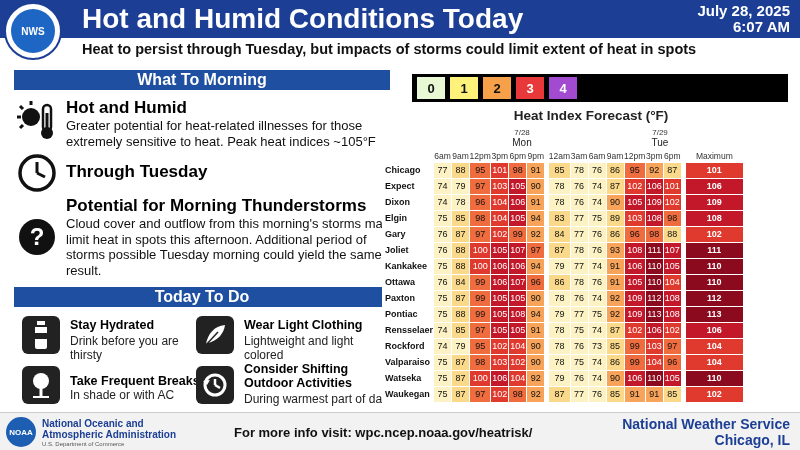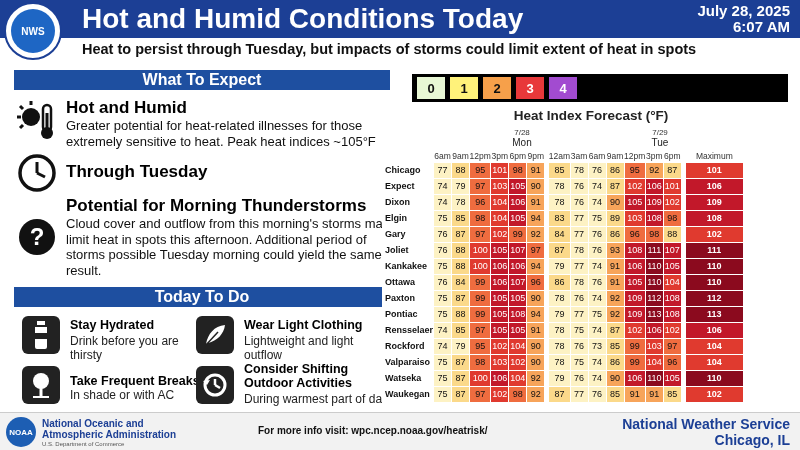--- a/index.html
+++ b/index.html
@@ -32,40 +32,40 @@
 table.grid th{font-weight:normal;font-size:8.5px;color:#333;height:12px;padding:0}
 table.grid td{height:16px;text-align:center;padding:0;border:1px solid #fff;color:#111}
 table.grid td.city{text-align:left;font-weight:bold;font-size:9px;padding-left:3px;width:48px;background:#fff;color:#111;border:none}
 table.grid td.v{width:18px}
 table.grid td.gap{width:4px;border:none;background:#fff}
 table.grid td.max{width:58px;font-weight:bold;color:#fff;background:#8b0000}
 .footer{position:absolute;left:0;top:412px;width:800px;height:38px;background:#f2f2f2;border-top:1px solid #ccc}
 .noaa{position:absolute;left:6px;top:4px;width:30px;height:30px;border-radius:50%;background:#1d5eb3;display:flex;align-items:center;justify-content:center;color:#fff;font-size:8px;font-weight:bold}
 .noaa-name{position:absolute;left:42px;top:5px;font-size:10px;font-weight:bold;color:#1c3f95;line-height:11px}
 .noaa-sub{position:absolute;left:42px;top:28px;font-size:6px;color:#555}
-.moreinfo{position:absolute;left:258px;top:12px;font-size:10px;font-weight:bold;color:#111;white-space:nowrap}
+.moreinfo{position:absolute;left:234px;top:12px;font-size:13px;font-weight:bold;color:#111;white-space:nowrap}
 .office{position:absolute;right:10px;top:3px;font-size:14px;font-weight:bold;color:#1c3f95;text-align:right;line-height:16px}
 </style>
 </head>
 <body>
 
 <div class="header">
   <div class="header-band"></div>
   <div class="logo-nws">
       <div class="inner">NWS</div>
     </div>
   <div class="title">Hot and Humid Conditions Today</div>
   <div class="date">
     <div>July 28, 2025</div>
     <div>6:07 AM</div>
   </div>
   <div class="subtitle">Heat to persist through Tuesday, but impacts of storms could limit extent of heat in spots</div>
 </div>
 
-<div class="section-bar" style="top:70px">What To Expect</div>
+<div class="section-bar" style="top:70px">What To Morning</div>
 
 <div class="expect-item" style="top:96px;height:56px">
   <div class="icon" style="top:2px">
     <svg width="44" height="44" viewBox="0 0 44 44">
         <circle cx="16" cy="18" r="9" fill="#111"></circle>
         <g stroke="#111" stroke-width="3">
           <line x1="16" y1="2" x2="16" y2="6"></line>
           <line x1="2" y1="18" x2="6" y2="18"></line>
           <line x1="5" y1="7" x2="8" y2="10"></line>
           <line x1="5" y1="29" x2="8" y2="26"></line>
@@ -116,21 +116,21 @@
 </div>
 
 <div class="todo" style="left:196px;top:316px;height:44px">
   <div class="ic">
       <svg width="26" height="26" viewBox="0 0 26 26">
         <path d="M4 22 C6 12 12 4 23 3 C22 12 15 19 6 21 Z" fill="#fff"></path>
         <line x1="3" y1="24" x2="16" y2="10" stroke="#222" stroke-width="1.5"></line>
       </svg>
     </div>
   <div class="h">Wear Light Clothing</div>
-  <div class="p" style="top:18px">Lightweight and light outflow</div>
+  <div class="p" style="top:18px">Lightweight and light colored</div>
 </div>
 
 <div class="todo" style="left:22px;top:366px;height:44px">
   <div class="ic">
       <svg width="28" height="28" viewBox="0 0 28 28">
         <circle cx="14" cy="10" r="8" fill="#fff"></circle>
         <rect x="12.5" y="14" width="3" height="12" fill="#fff"></rect>
         <rect x="6" y="25" width="16" height="2" fill="#fff"></rect>
       </svg>
     </div>

